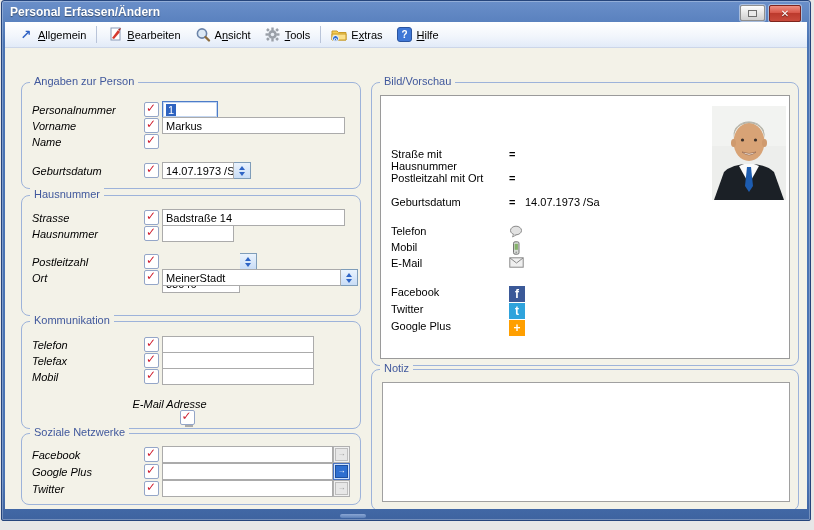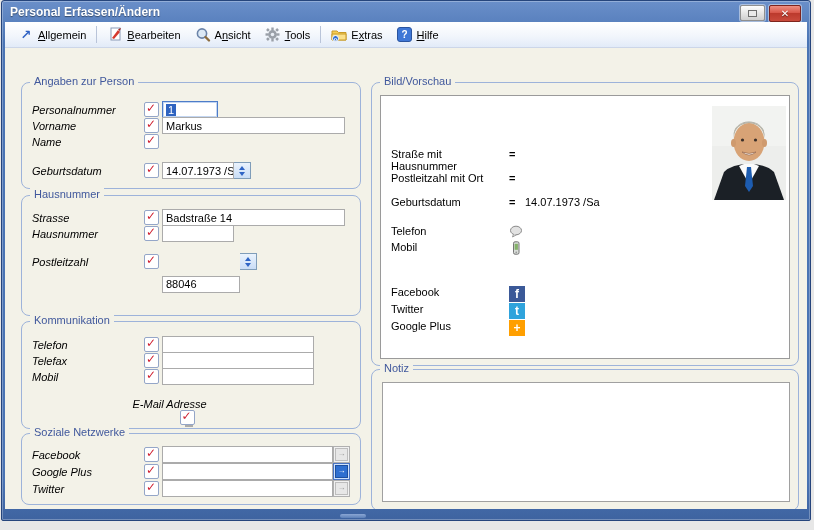--- a/index.html
+++ b/index.html
@@ -221,20 +221,29 @@
           </div>
           <div class="row" style="top:57px;">
             <span class="lbl">Postleitzahl</span>
             <span class="chk"></span>
             <div class="tb w-plz">88046</div>
             <div class="spin">
                 <span class="tri-up"></span>
                 <span class="tri-dn"></span>
               </div>
           </div>
+          <div class="row tight" style="top:73px;">
+            <span class="lbl">Ort</span>
+            <span class="chk"></span>
+            <div class="tb grow">MeinerStadt</div>
+            <div class="spin">
+                <span class="tri-up"></span>
+                <span class="tri-dn"></span>
+              </div>
+          </div>
         </div>
 
         <div class="group" id="g-komm">
           <span class="gtitle">Kommunikation</span>
           <div class="row" style="top:14px;">
             <span class="lbl">Telefon</span>
             <span class="chk"></span>
             <div class="tb w-kom"></div>
           </div>
           <div class="row" style="top:30px;">
@@ -332,20 +341,29 @@
             <div class="prow" style="top:145px;">
               <span class="plbl">Mobil</span>
               <span>
                 <svg width="14" height="14" viewBox="0 0 14 14">
                     <rect x="4.5" y="0.8" width="5.5" height="12.4" rx="1.5" fill="#d9ddd9" stroke="#767676"></rect>
                     <rect x="5.6" y="2.8" width="3.3" height="6" fill="#84b269"></rect>
                     <circle cx="7.2" cy="11.3" r="0.8" fill="#8a8a8a"></circle>
                   </svg>
               </span>
             </div>
+            <div class="prow" style="top:161px;">
+              <span class="plbl">E-Mail</span>
+              <span>
+                <svg width="15" height="11" viewBox="0 0 15 11">
+                    <rect x="0.8" y="0.8" width="13.4" height="9.4" fill="#efefef" stroke="#8a8a8a"></rect>
+                    <path d="M1 1 L7.5 6 L14 1" fill="none" stroke="#8a8a8a"></path>
+                  </svg>
+              </span>
+            </div>
 
             <div class="prow" style="top:190px;">
               <span class="plbl">Facebook</span>
               <span class="badge b-fb">f</span>
             </div>
             <div class="prow" style="top:207px;">
               <span class="plbl">Twitter</span>
               <span class="badge b-tw">t</span>
             </div>
             <div class="prow" style="top:224px;">

